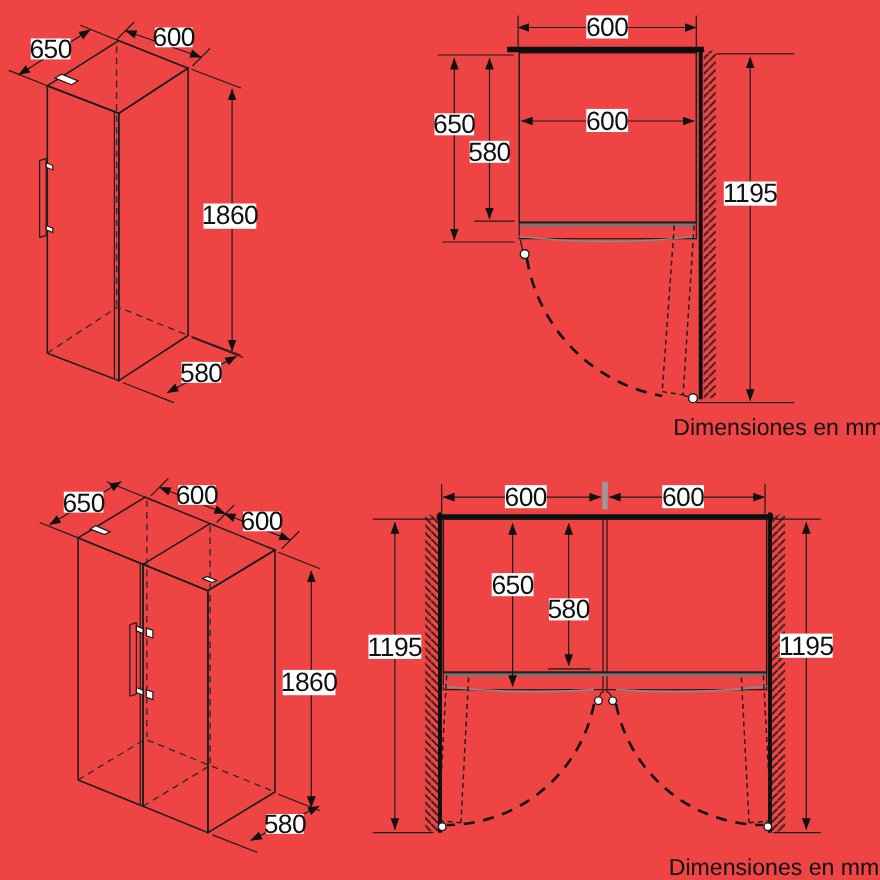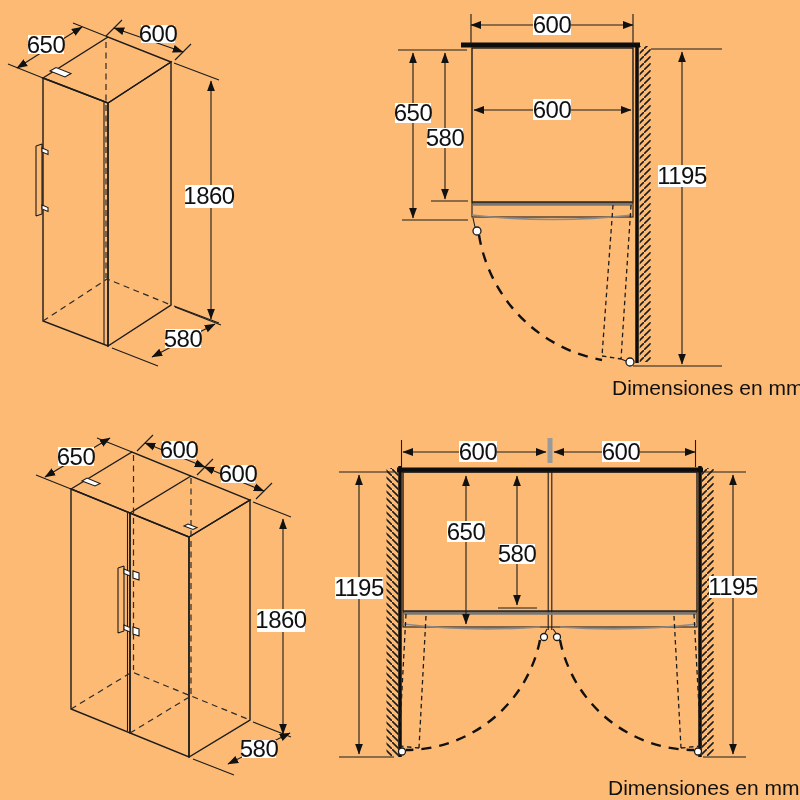--- a/index.html
+++ b/index.html
@@ -1,16 +1,16 @@
 <!DOCTYPE html>
 <html><head>
 <meta charset="utf-8">
 <style>
   html,body{margin:0;padding:0;background:#ffffff;}
-  .stage{position:relative;width:800px;height:800px;background:#fdba74;overflow:hidden;}
+  .stage{position:relative;width:800px;height:800px;background:#ef4444;overflow:hidden;}
   svg{display:block;}
   .ln{stroke:#1c1c1c;stroke-width:1.4;fill:none;}
   .thin{stroke:#1c1c1c;stroke-width:1.1;fill:none;}
   .dim{stroke:#1c1c1c;stroke-width:1.1;fill:none;}
   .dash{stroke:#2a2a2a;stroke-width:1.2;fill:none;stroke-dasharray:6 4.5;}
   .doordash{stroke:#1c1c1c;stroke-width:1.3;fill:none;stroke-dasharray:4.5 3.5;}
   .arc{stroke:#111111;stroke-width:2.4;fill:none;stroke-dasharray:10 8;}
   .thickbar{stroke:#0d0d0d;stroke-width:5;fill:none;}
   .wall{stroke:#0d0d0d;stroke-width:3.5;fill:none;}
   .gray{stroke:#8a8a8a;stroke-width:1.6;fill:none;}

